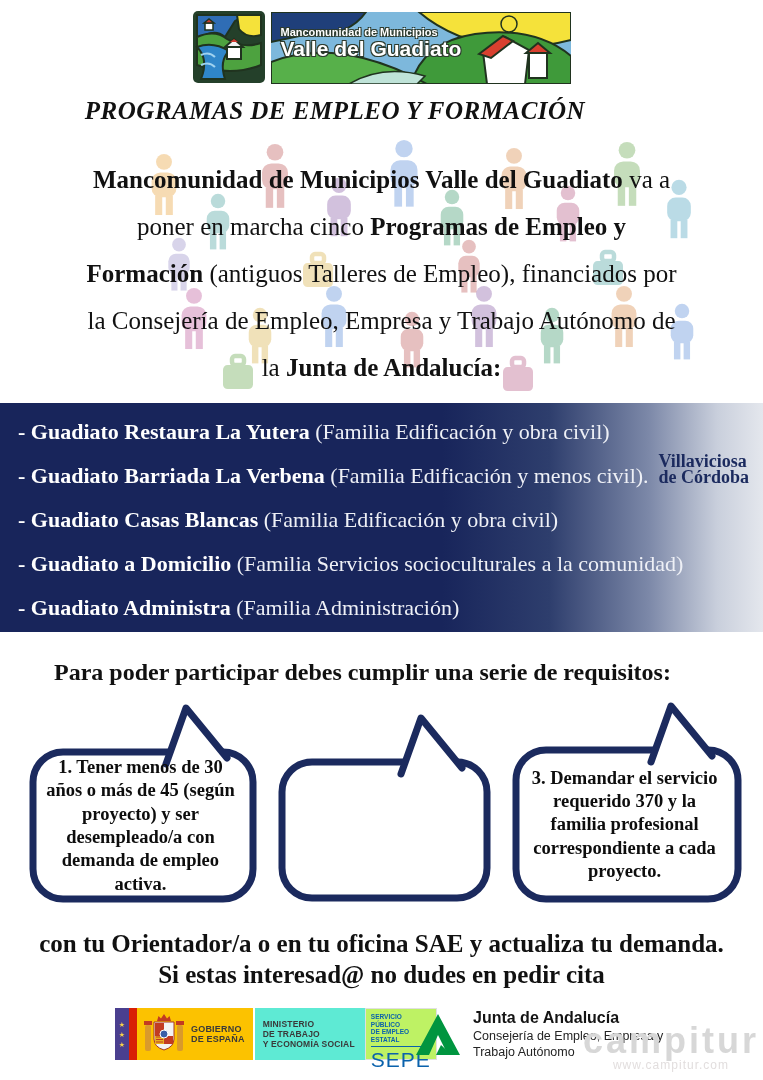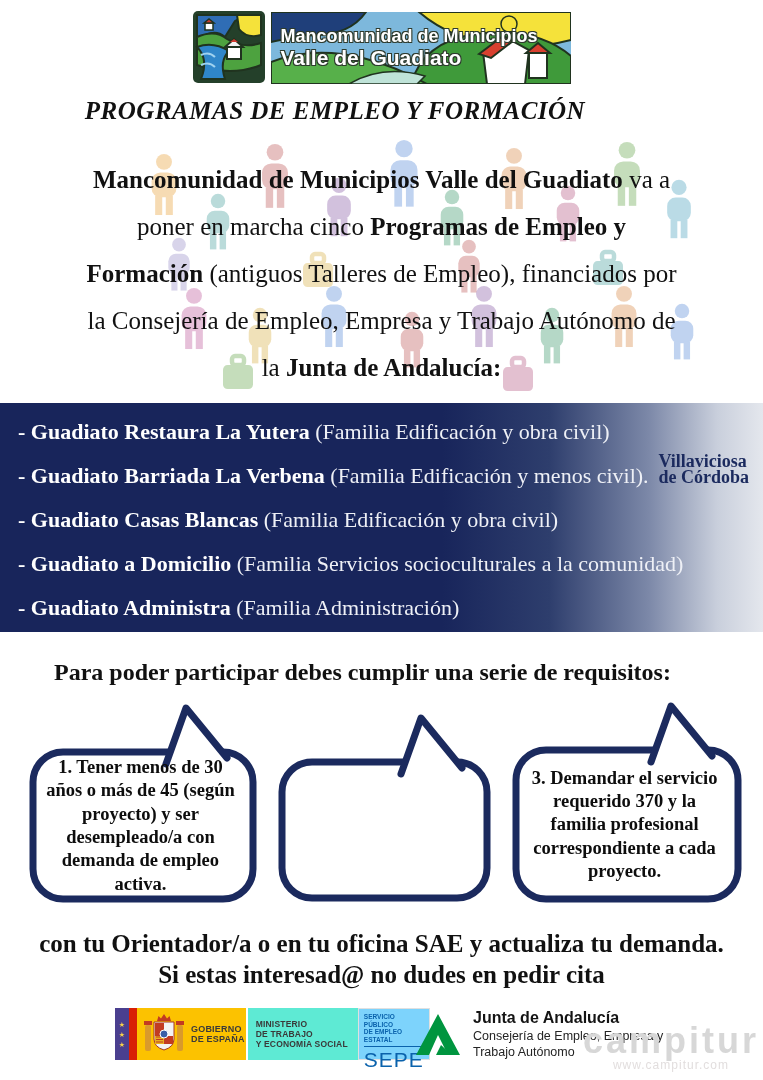--- a/index.html
+++ b/index.html
@@ -15,21 +15,21 @@
 
   .layer { position:relative; z-index:1; }
 
   
   .logo-wrap { position:absolute; top:8px; left:50%; transform:translateX(-50%); width:378px; height:80px; }
   .logo-tile { position:absolute; left:0; top:3px; }
   .logo-banner { position:absolute; left:78px; top:4px; width:300px; height:72px; }
   .logo-banner svg { position:absolute; left:0; top:0; }
   .logo-text { position:absolute; left:10px; top:14px; font-family:"Liberation Sans", sans-serif; color:#fff;
     text-shadow:-1px -1px 0 #2e3b2e, 1px -1px 0 #2e3b2e, -1px 1px 0 #2e3b2e, 1px 1px 0 #2e3b2e; }
-  .logo-line1 { font-size:18px; font-weight:bold; }
+  .logo-line1 { font-size:11px; font-weight:bold; }
   .logo-line2 { font-size:21px; font-weight:bold; margin-top:-1px; }
 
   .title { position:absolute; top:97px; left:0; width:670px; text-align:center;
     font-size:25px; font-weight:bold; letter-spacing:.5px;font-style:italic; }
 
   .intro { position:absolute; top:156px; left:0; width:763px; text-align:center; font-size:25px; }
   .intro-line { height:47px; line-height:47px; white-space:nowrap; }
   .b { font-weight:bold; }
 
   
@@ -63,25 +63,25 @@
     font-weight:bold; font-size:25px; line-height:31px; z-index:1; }
 
   
   .footer { position:absolute; top:1004px; left:0; width:763px; height:66px; z-index:1;
     font-family:"Liberation Sans", sans-serif; }
   .spain-logo { position:absolute; left:115px; top:4px; height:52px; display:flex; }
   .flag-purple { width:14px; height:52px; background:#4a3f8f; display:flex; flex-direction:column;
     align-items:center; justify-content:center; gap:3px; }
   .flag-purple span { color:#f5d24b; font-size:7px; line-height:7px; }
   .flag-red { width:8px; height:52px; background:#d81e05; }
-  .arms-area { background:#fcc200; display:flex; align-items:center; padding:0 1px 0 6px; gap:6px; }
+  .arms-area { background:#fcc200; display:flex; align-items:center; padding:0 8px 0 6px; gap:6px; }
   .gob-text { font-size:9px; font-weight:bold; color:#3a3a3a; line-height:10.5px; letter-spacing:.2px; }
   .min-area { background:#5eead4; border-left:2px solid #fff; display:flex; align-items:center; padding:0 10px 0 8px; }
   .min-text { font-size:8.5px; font-weight:bold; color:#3a3a3a; line-height:10px; letter-spacing:.2px; }
-  .sepe-box { background:#7dd3fc; width:72px; border:1px solid #e0e0e0; padding:4px 5px 2px 5px; }
+  .sepe-box { background:#bef264; width:72px; border:1px solid #e0e0e0; padding:4px 5px 2px 5px; }
   .sepe-small { font-size:6.5px; font-weight:bold; color:#0a62ac; line-height:7.5px;
     border-bottom:1px solid #0a62ac; padding-bottom:3px; }
   .sepe-big { font-size:21px; color:#0a62ac; letter-spacing:1px; margin-top:1px; }
 
   .junta-logo { position:absolute; left:413px; top:5px; display:flex; gap:10px; }
   .junta-name { font-size:16px; font-weight:bold; color:#141414; }
   .junta-dept { font-size:12.5px; color:#242424; line-height:15.5px; margin-top:2px; }
 
   .watermark { position:absolute; right:4px; top:1024px; text-align:center; z-index:2;
     font-family:"Liberation Sans", sans-serif; color:#d7d7d7; }

